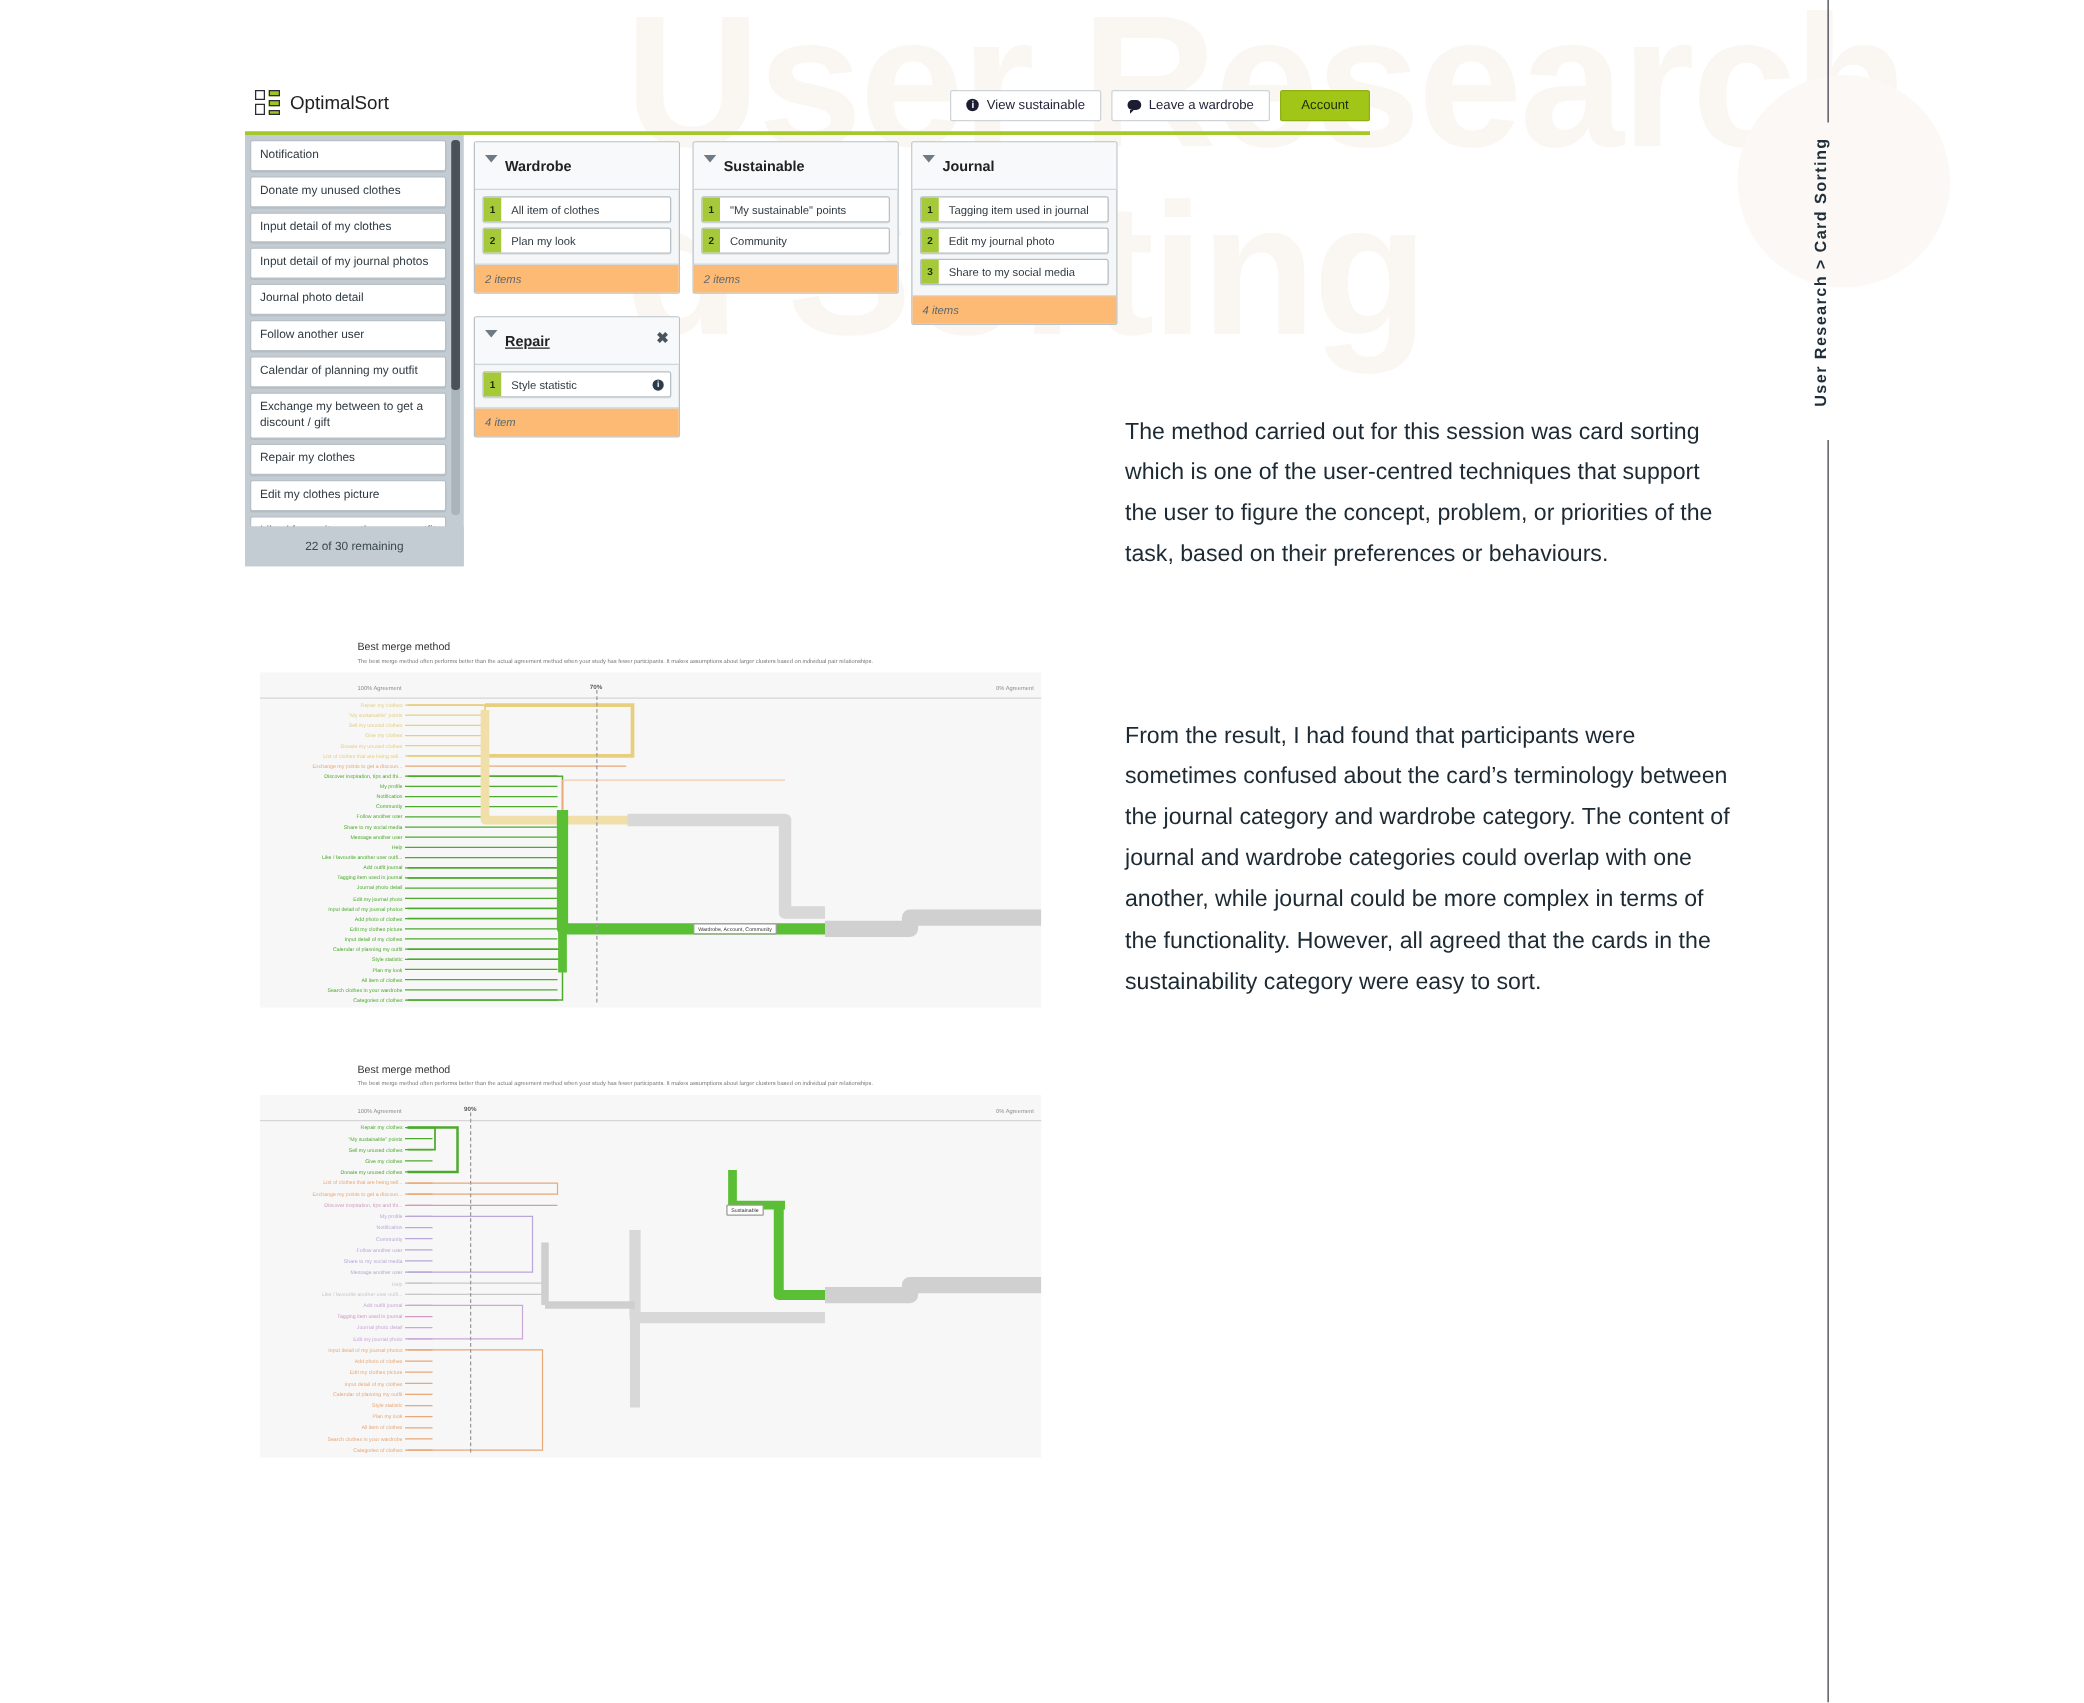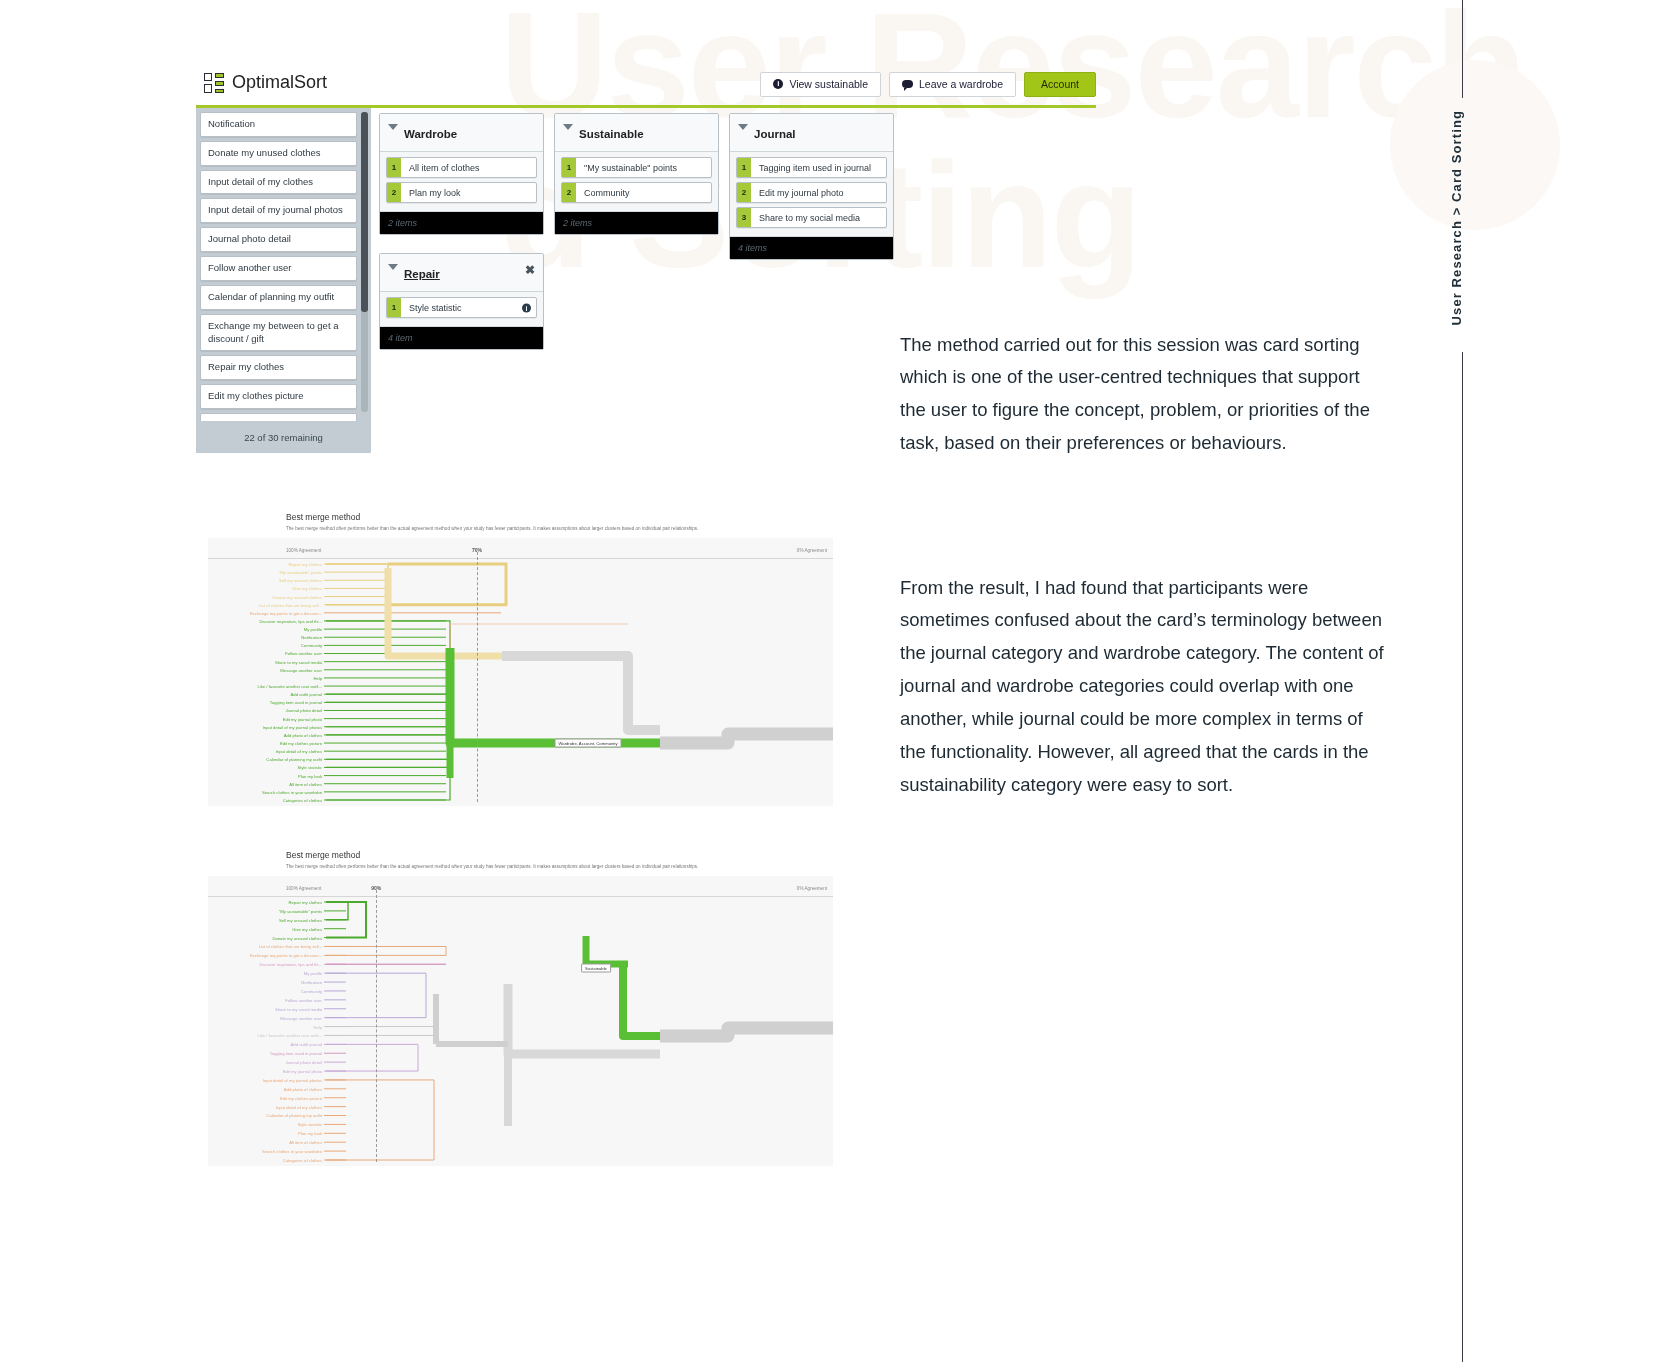--- a/index.html
+++ b/index.html
@@ -43,21 +43,21 @@
   }
   .app-header { position:relative; height:48px; }
   .logo-wrap { position:absolute; left:8px; top:12px; display:flex; align-items:center; gap:8px; }
   .logo-mark { width:20px; height:20px; position:relative; }
   .logo-mark i { position:absolute; display:block; border:1.6px solid #2b2b33; }
   .lm1 { left:0; top:0; width:8px; height:8px; }
   .lm2 { left:0; top:11px; width:8px; height:9px; }
   .lm3 { left:11px; top:0; width:9px; height:5px; background:#9ec428; }
   .lm4 { left:11px; top:8px; width:9px; height:5px; background:#9ec428; }
   .lm5 { left:11px; top:16px; width:9px; height:4px; background:#9ec428; }
-  .logo-text { font-size:18px; color:#222; font-weight:400; }
+  .logo-text { font-size:15px; color:#222; font-weight:400; }
 
   .hdr-btns { position:absolute; right:0; top:12px; display:flex; gap:8px; align-items:stretch; }
   .hbtn {
     display:flex; align-items:center; gap:6px;
     border:1px solid #cfd4d8; background:#fff; color:#23233a;
     font-size:10.5px; padding:6px 12px; border-radius:2px;
     line-height:1; white-space:nowrap;
   }
   .hbtn .gi { display:inline-block; }
   .ico-info {
@@ -140,21 +140,21 @@
     font-size:8px; font-weight:700; display:flex; align-items:center; justify-content:center;
     flex:0 0 14px;
   }
   .item-lbl { padding-left:8px; white-space:nowrap; overflow:hidden; }
   .item .info-dot {
     position:absolute; right:5px; top:50%; transform:translateY(-50%);
     width:9px; height:9px; border-radius:50%; background:#2a3b49;
     color:#fff; font-size:7px; text-align:center; line-height:9px; font-weight:700;
   }
   .col-foot {
-    border-top:1px solid #d5dbdf; background:#000000;
+    border-top:1px solid #d5dbdf; background:#fdba74;
     font-size:9px; font-style:italic; color:#5c6870; padding:6px 8px;
   }
 
   
   .para {
     position:absolute; width:490px;
     font-size:18.5px; line-height:1.78; color:#1d2a33;
     font-family:"Liberation Sans", sans-serif;
   }
   #para1 { left:900px; top:310px; }

